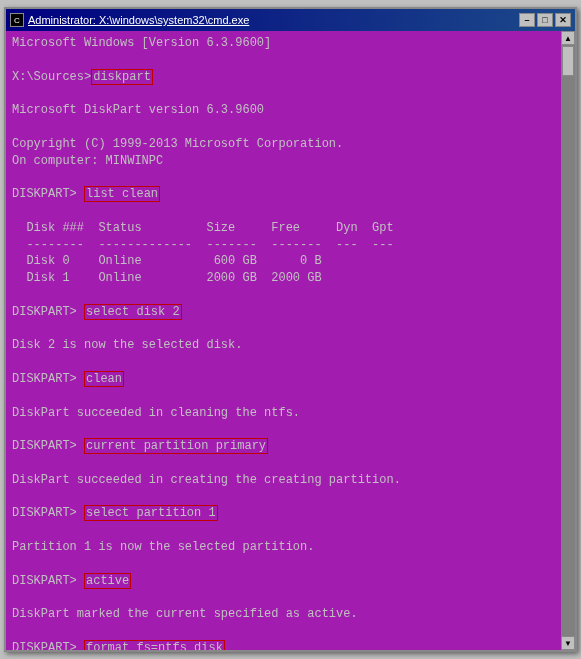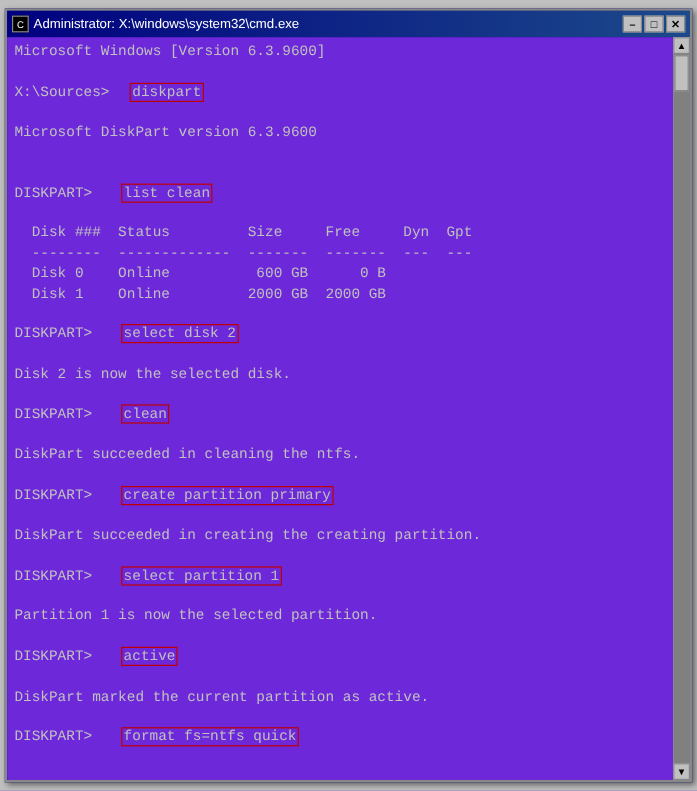--- a/index.html
+++ b/index.html
@@ -43,20 +43,21 @@
       display: flex;
       align-items: center;
       justify-content: center;
       font-size: 8px;
       color: #fff;
     }
     .title-text {
       color: #fff;
       font-size: 11px;
       font-family: Arial, sans-serif;
+      text-decoration: underline;
     }
     .title-buttons {
       display: flex;
       gap: 2px;
     }
     .title-btn {
       width: 16px;
       height: 14px;
       background: #c0c0c0;
       border: 1px solid #888;
@@ -65,21 +66,21 @@
       justify-content: center;
       font-size: 9px;
       color: #000;
       cursor: pointer;
       font-weight: bold;
     }
     .title-btn.close {
       background: #c0c0c0;
     }
     .terminal-body {
-      background: #6d28d9;
+      background: #a21caf;
       flex: 1;
       padding: 4px 6px;
       overflow: hidden;
       position: relative;
     }
     .terminal-text {
       color: #c0c0c0;
       font-family: 'Courier New', Courier, monospace;
       font-size: 12px;
       line-height: 1.4;
@@ -115,21 +116,20 @@
       width: 12px;
       height: 30px;
       background: #c0c0c0;
       border: 1px solid #888;
       margin: 1px auto;
     }
     .highlight {
       border: 1.5px solid #c00000;
       display: inline;
       padding: 0 1px;
-      margin-left: 17px;
     }
   </style>
 </head>
 <body>
 
 <div class="window">
   <div class="title-bar">
     <div class="title-bar-left">
       <div class="title-icon">C</div>
       <span class="title-text">Administrator: X:\windows\system32\cmd.exe</span>
@@ -140,49 +140,51 @@
       <div class="title-btn close">✕</div>
     </div>
   </div>
   <div class="terminal-body">
     <div class="terminal-text"><span>Microsoft Windows [Version 6.3.9600]
 </span><span>
 </span><span>X:\Sources&gt;<span class="highlight">diskpart</span>
 </span><span>
 </span><span>Microsoft DiskPart version 6.3.9600
 </span><span>
+</span><span>Copyright (C) 1999-2013 Microsoft Corporation.
+On computer: MINWINPC
 </span><span>
 </span><span>DISKPART&gt; <span class="highlight">list clean</span>
 </span><span>
 </span><span>  Disk ###  Status         Size     Free     Dyn  Gpt
   --------  -------------  -------  -------  ---  ---
   Disk 0    Online          600 GB      0 B
   Disk 1    Online         2000 GB  2000 GB
 </span><span>
 </span><span>DISKPART&gt; <span class="highlight">select disk 2</span>
 </span><span>
 </span><span>Disk 2 is now the selected disk.
 </span><span>
 </span><span>DISKPART&gt; <span class="highlight">clean</span>
 </span><span>
 </span><span>DiskPart succeeded in cleaning the ntfs.
 </span><span>
-</span><span>DISKPART&gt; <span class="highlight">create partition primary</span>
+</span><span>DISKPART&gt; <span class="highlight">current partition primary</span>
 </span><span>
 </span><span>DiskPart succeeded in creating the creating partition.
 </span><span>
 </span><span>DISKPART&gt; <span class="highlight">select partition 1</span>
 </span><span>
 </span><span>Partition 1 is now the selected partition.
 </span><span>
 </span><span>DISKPART&gt; <span class="highlight">active</span>
 </span><span>
-</span><span>DiskPart marked the current partition as active.
+</span><span>DiskPart marked the current specified as active.
 </span><span>
-</span><span>DISKPART&gt; <span class="highlight">format fs=ntfs quick</span>
+</span><span>DISKPART&gt; <span class="highlight">format fs=ntfs disk</span>
 </span><span>
 </span><span>
 </span><span>
 </span><span>
 </span><span>
 </span><span>
 </span></div>
     <div class="scrollbar">
       <div class="scroll-btn">▲</div>
       <div class="scroll-track">

